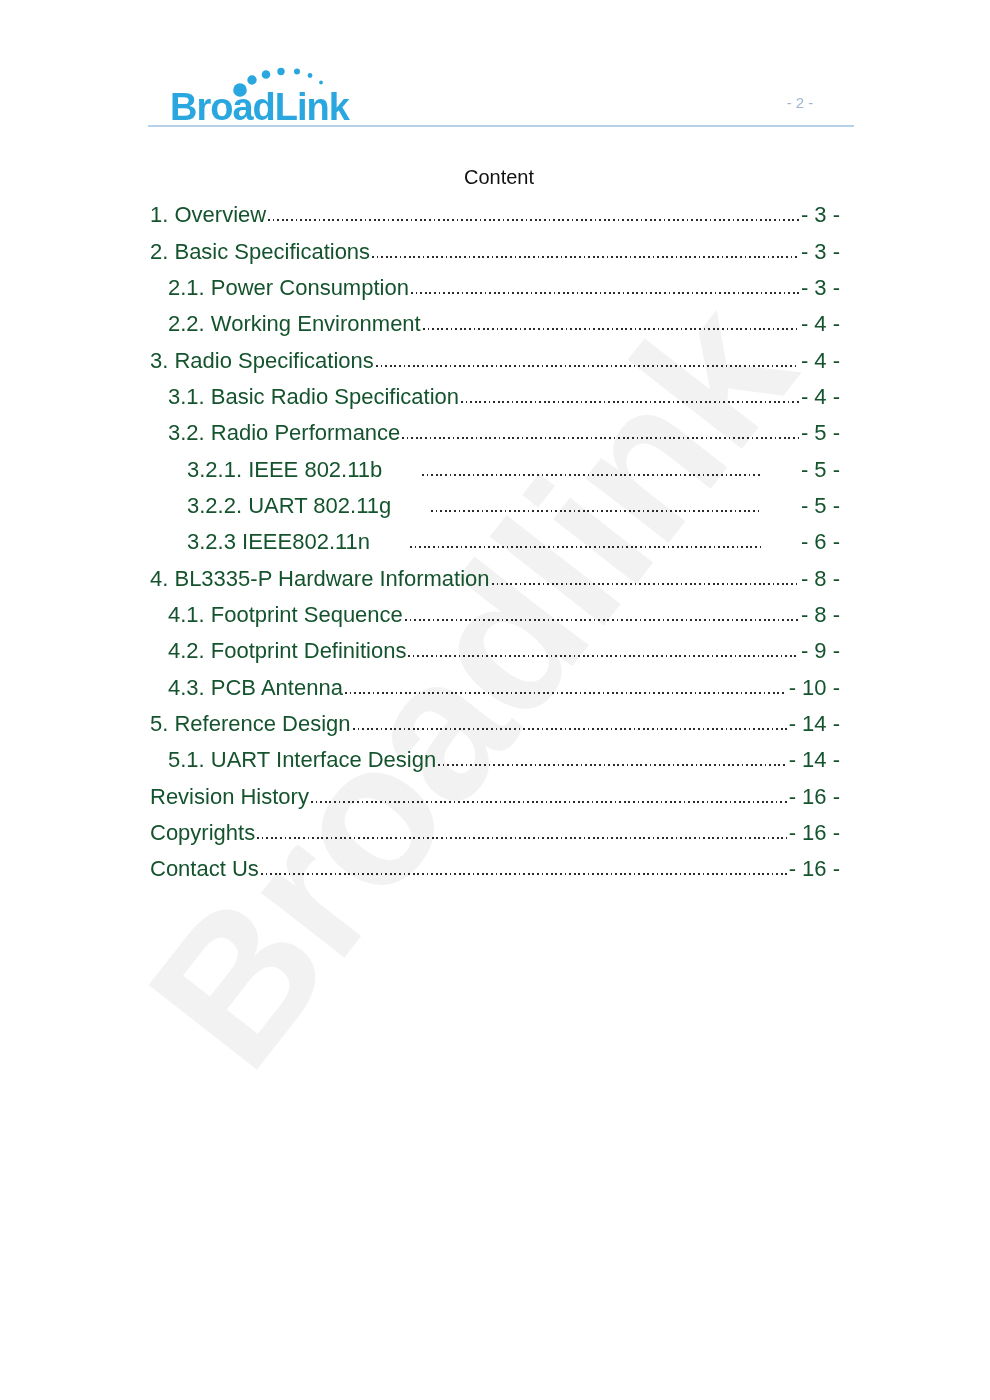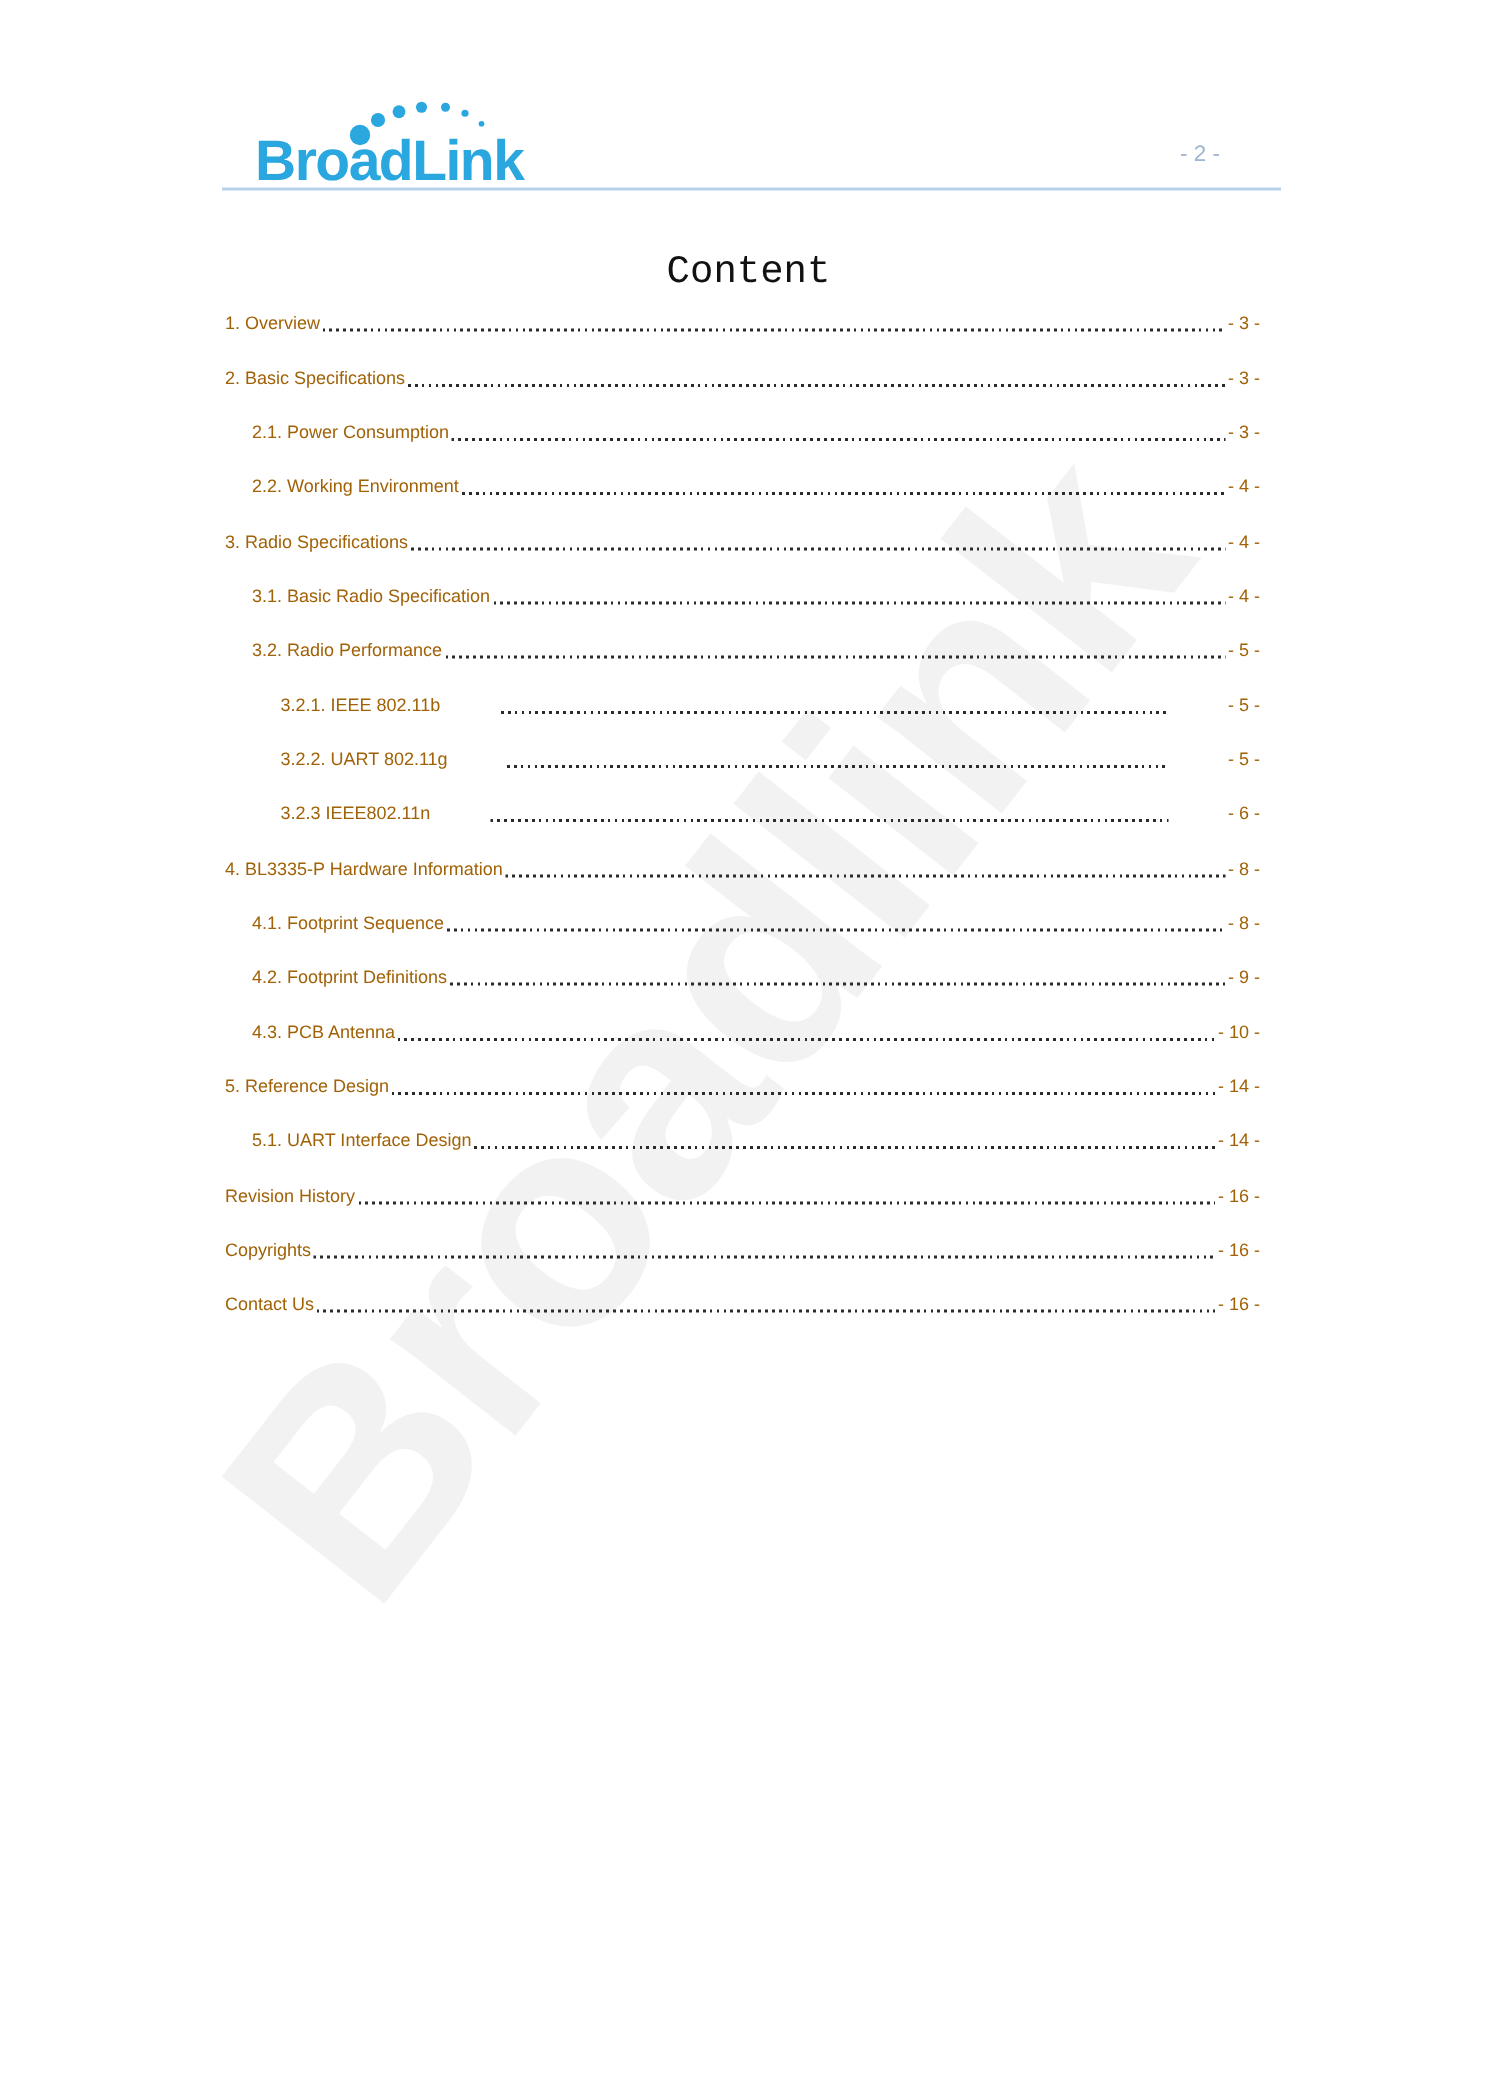--- a/index.html
+++ b/index.html
@@ -59,40 +59,40 @@
     background: var(--rule-color, #B5D2EA);
   }
 
   
   .content-title {
     position: absolute;
     left: 150px;
     top: 166px;
     width: 698px;
     text-align: center;
-    font-family: Liberation Mono, monospace;
+    font-family: Liberation Sans, sans-serif;
     font-weight: normal;
-    font-size: 26px;
+    font-size: 20px;
     color: #111111;
     margin: 0;
   }
 
   
   .toc {
     position: absolute;
     left: 150px;
     top: 197px;
     width: 690px;
   }
   .toc-row {
     display: flex;
     align-items: center;
     height: 36.35px;
-    font-size: 12px;
-    color: #a16207;
+    font-size: 22px;
+    color: #14532d;
     cursor: pointer;
   }
   .toc-row.level-2 { padding-left: 18px; justify-content: space-between; }
   .toc-row.level-3 { padding-left: 37px; gap: 38px; }
   .toc-label { white-space: pre; flex: 0 0 auto; }
   .toc-leader {
     flex: 1 1 auto;
     height: 2px;
     margin: 0 2px;
     transform: translateY(5px);

